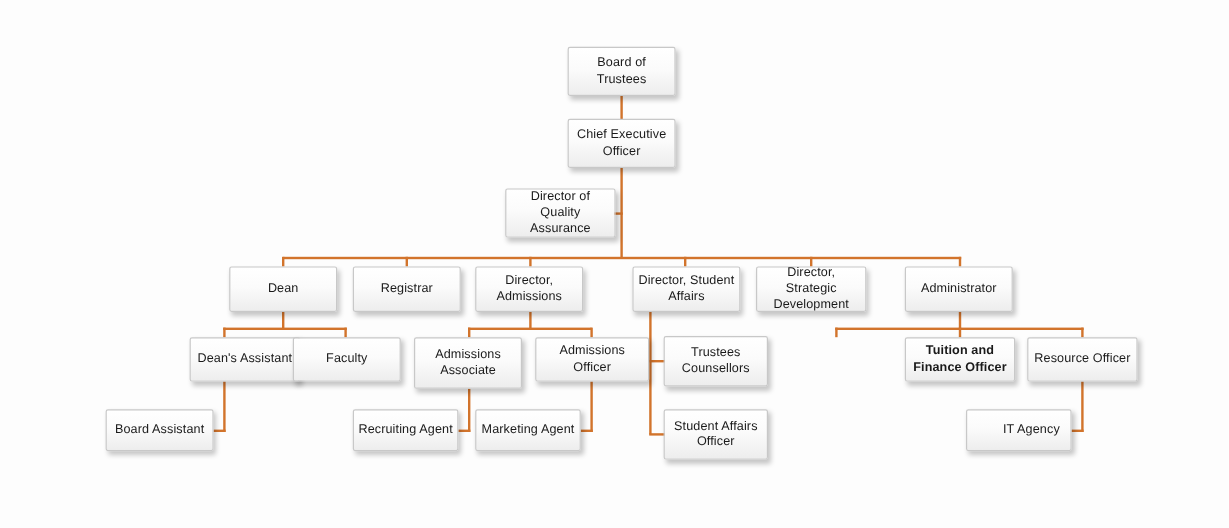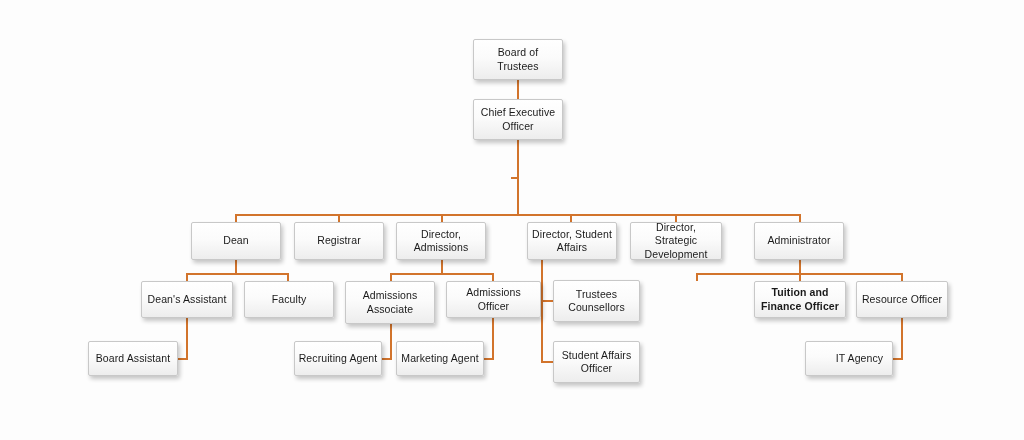--- a/index.html
+++ b/index.html
@@ -98,20 +98,23 @@
   <div class="conn h" style="left:893px; top:358px; width:10px;"></div>
 
   <div class="node" style="left:473px; top:39px; width:90px; height:41px;">
     <span>Board of Trustees</span>
   </div>
 
   <div class="node" style="left:473px; top:99px; width:90px; height:41px;">
     <span>Chief Executive Officer</span>
   </div>
 
+  <div class="node" style="left:421px; top:157px; width:92px; height:41px;">
+    <span>Director of Quality Assurance</span>
+  </div>
 
   <div class="node" style="left:191px; top:222px; width:90px; height:38px;">
     <span>Dean</span>
   </div>
 
   <div class="node" style="left:294px; top:222px; width:90px; height:38px;">
     <span>Registrar</span>
   </div>
 
   <div class="node" style="left:396px; top:222px; width:90px; height:38px;">
@@ -123,21 +126,21 @@
   </div>
 
   <div class="node" style="left:630px; top:222px; width:92px; height:38px;justify-content:flex-end;">
     <span>Director, Strategic Development</span>
   </div>
 
   <div class="node" style="left:754px; top:222px; width:90px; height:38px;">
     <span>Administrator</span>
   </div>
 
-  <div class="node" style="left:141px; top:281px; width:92px; height:37px;">
+  <div class="node" style="left:158px; top:281px; width:92px; height:37px;">
     <span>Dean's Assistant</span>
   </div>
 
   <div class="node" style="left:244px; top:281px; width:90px; height:37px;">
     <span>Faculty</span>
   </div>
 
   <div class="node" style="left:345px; top:281px; width:90px; height:43px;">
     <span>Admissions Associate</span>
   </div>

